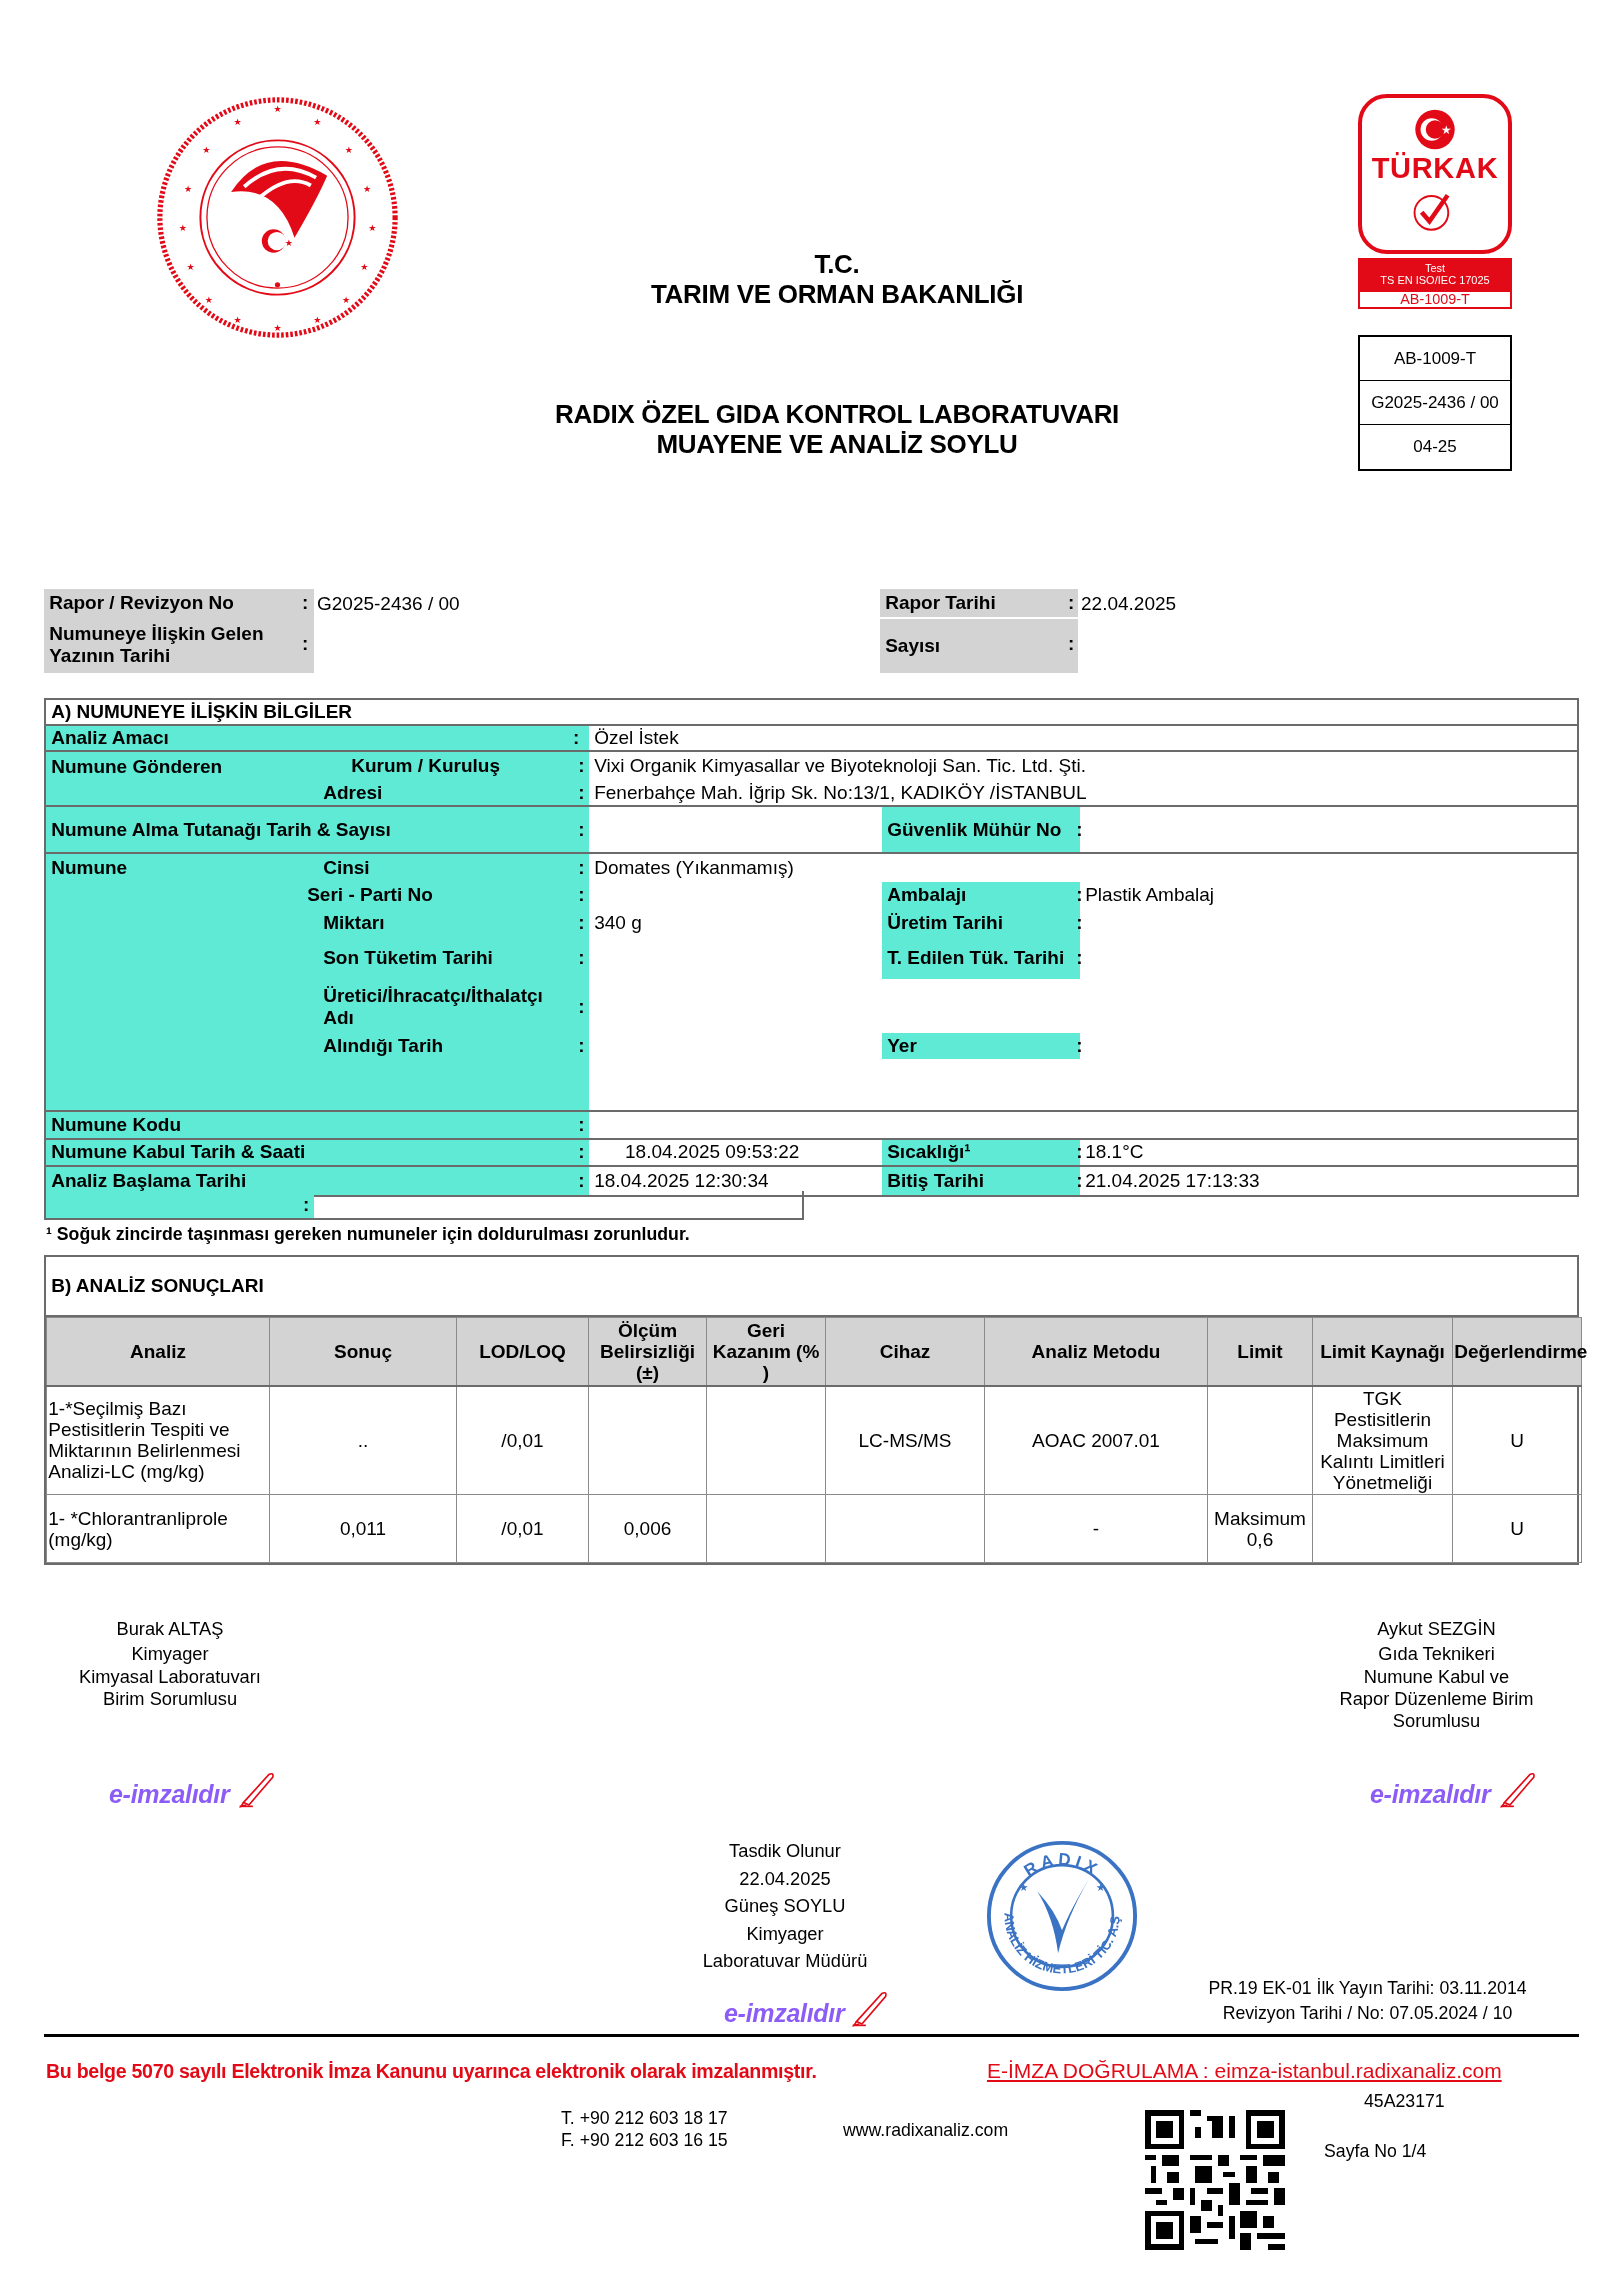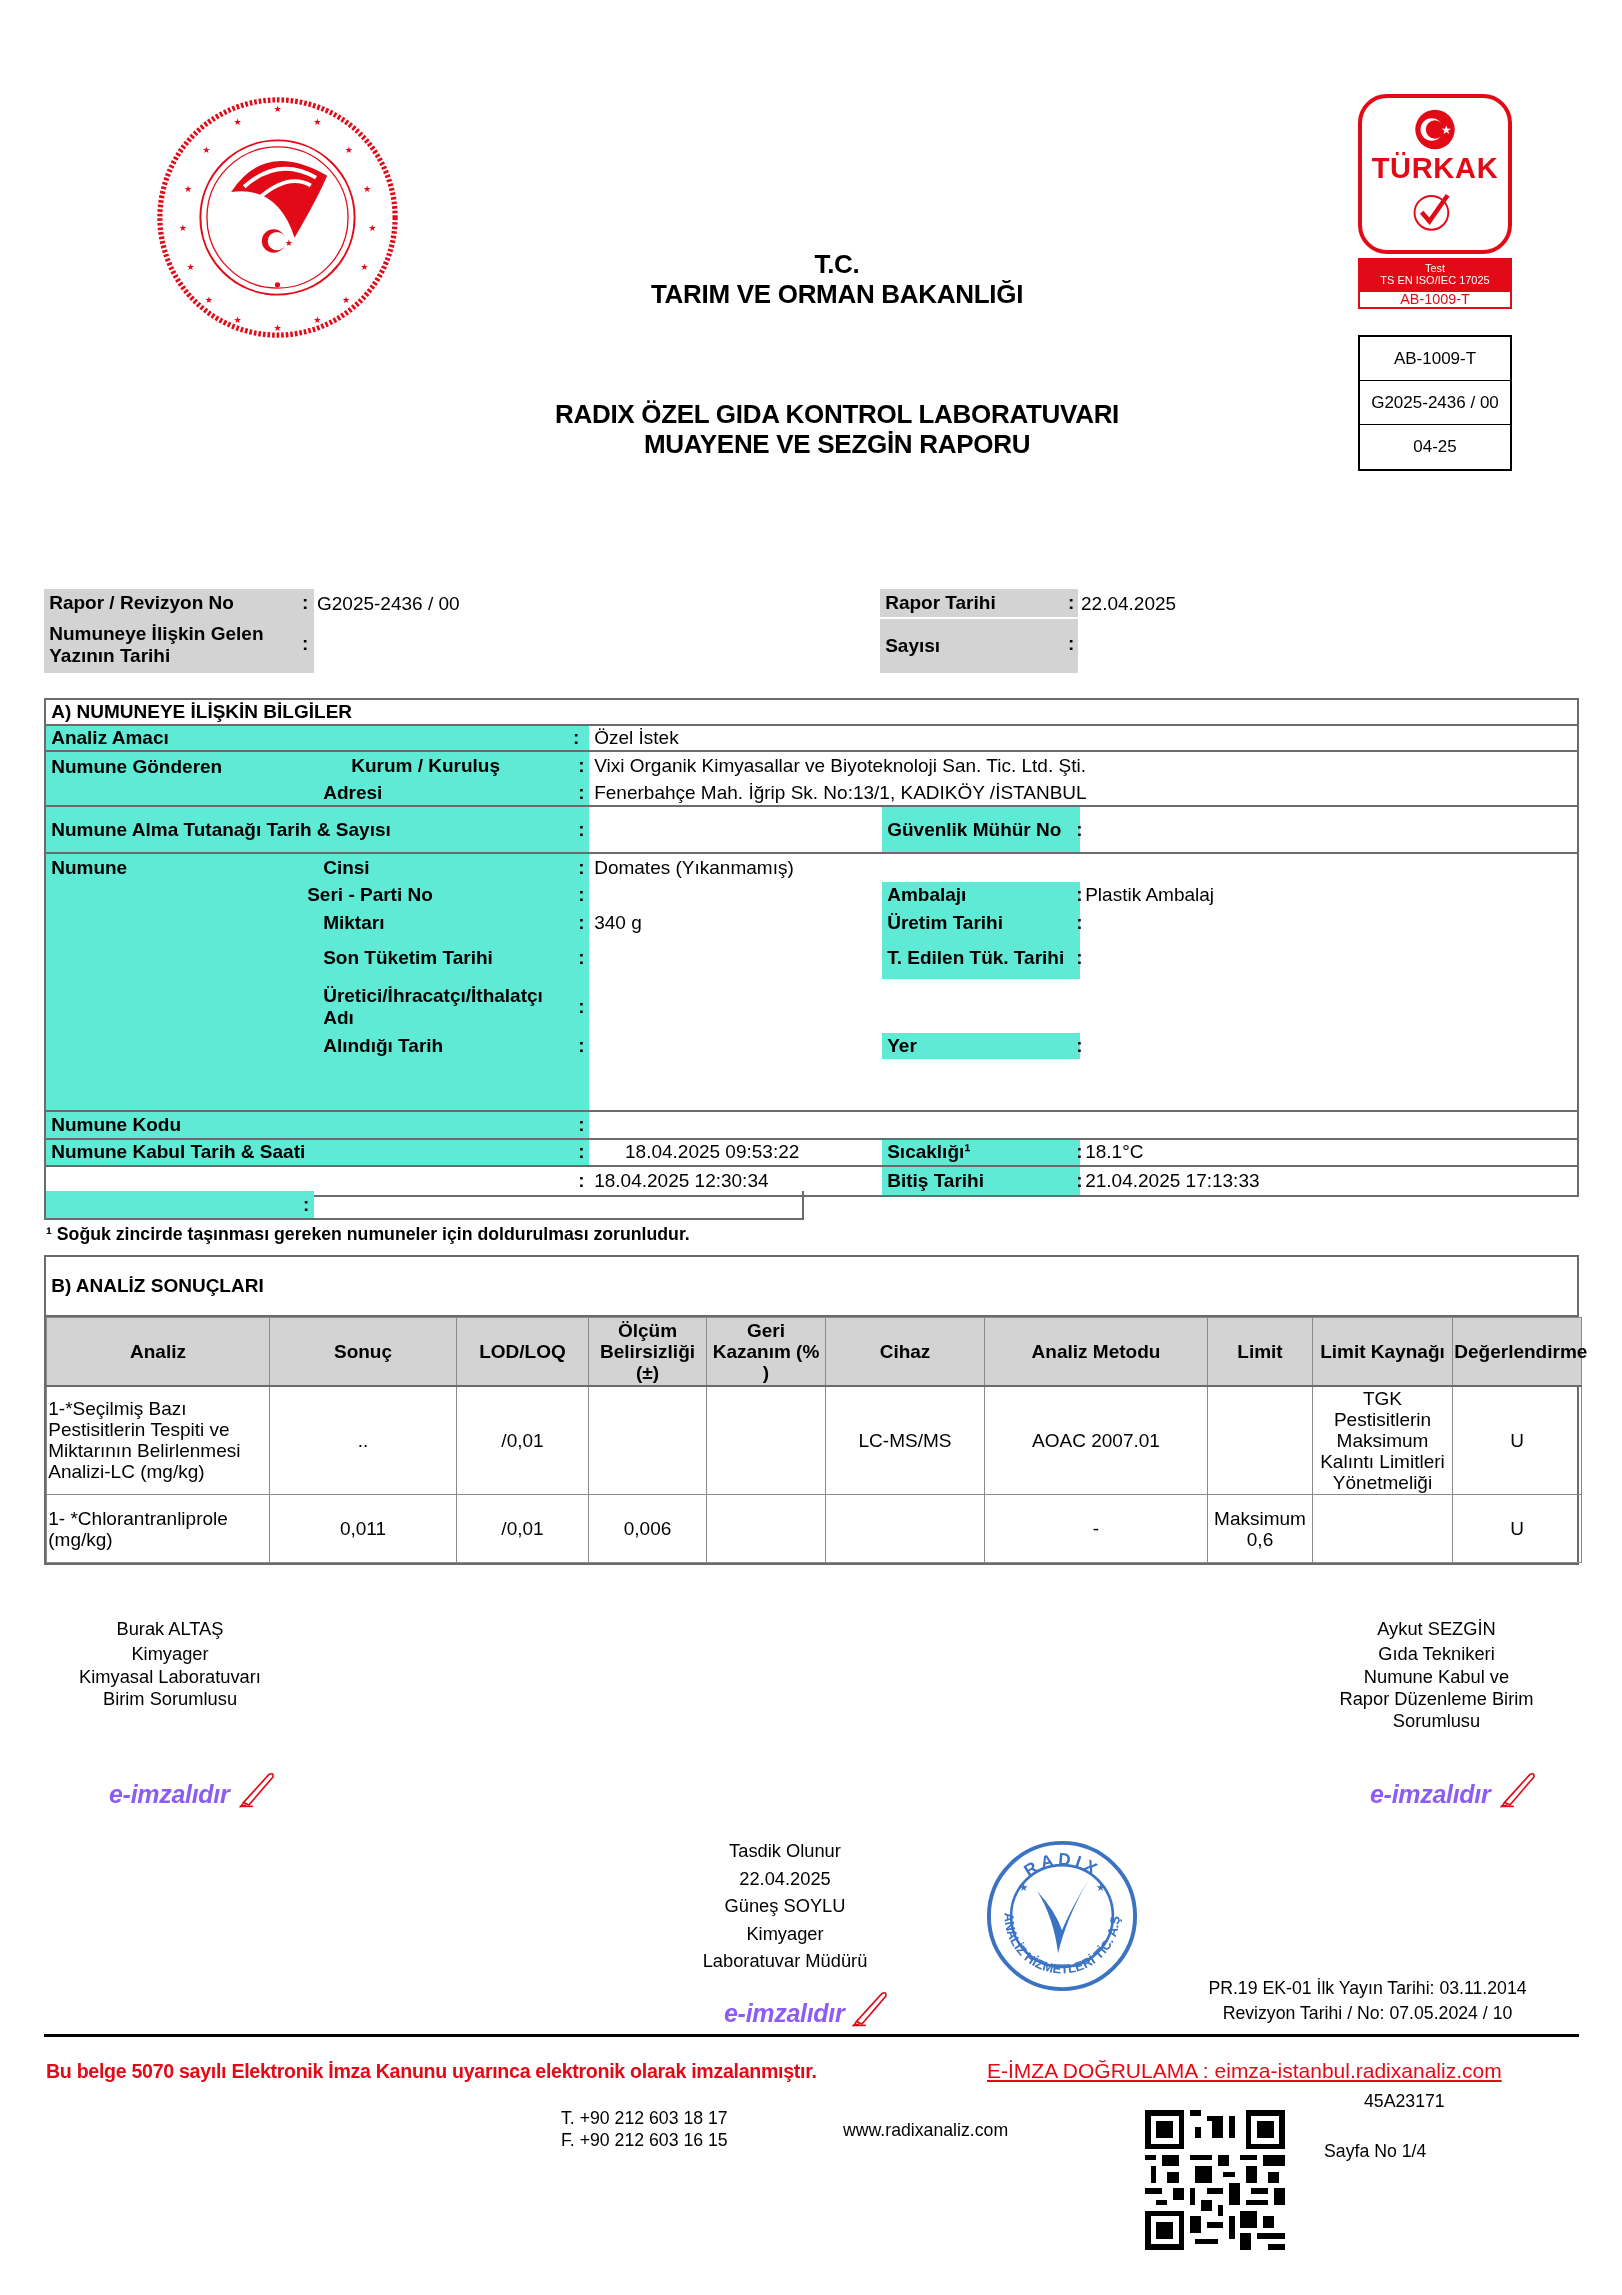--- a/index.html
+++ b/index.html
@@ -84,21 +84,21 @@
     <circle cx="189" cy="292" r="4" fill="#e30a17"></circle>
   </svg>
 </div>
 
 <div class="abs title-block" style="top:249px;">
   <div class="title-line">T.C.</div>
   <div class="title-line">TARIM VE ORMAN BAKANLIĞI</div>
 </div>
 <div class="abs title-block" style="top:399px;">
   <div class="title-line">RADIX ÖZEL GIDA KONTROL LABORATUVARI</div>
-  <div class="title-line">MUAYENE VE SEZGİN RAPORU</div>
+  <div class="title-line">MUAYENE VE ANALİZ SOYLU</div>
 </div>
 
 <div class="abs turkak-box">
   <svg class="abs" style="left:50px;top:10.5px;" width="46" height="41" viewBox="0 0 70 62">
     <circle cx="35" cy="31" r="30" fill="#e30a17"></circle>
     <circle cx="30" cy="31" r="17" fill="#fff"></circle>
     <circle cx="35" cy="31" r="14" fill="#e30a17"></circle>
     <text x="44" y="38" fill="#fff" font-size="18" font-family="Liberation Sans, sans-serif">★</text>
   </svg>
   <div class="turkak-text">TÜRKAK</div>
@@ -204,20 +204,21 @@
   </div>
   <div class="row" style="height:27.5px;">
     <div class="cell lab g" style="left:0;width:543px;">Numune Kabul Tarih &amp; Saati</div>
     <div class="cell lab" style="left:527px;">:</div>
     <div class="cell" style="left:543px;padding-left:36px;">18.04.2025 09:53:22</div>
     <div class="cell lab g" style="left:836px;width:198px;">Sıcaklığı¹</div>
     <div class="cell lab" style="left:1025px;">:</div>
     <div class="cell" style="left:1034px;">18.1°C</div>
   </div>
   <div class="row" style="height:27.5px;">
+    <div class="cell lab g" style="left:0;width:543px;">Analiz Başlama Tarihi</div>
     <div class="cell lab" style="left:527px;">:</div>
     <div class="cell" style="left:543px;">18.04.2025 12:30:34</div>
     <div class="cell lab g" style="left:836px;width:198px;">Bitiş Tarihi</div>
     <div class="cell lab" style="left:1025px;">:</div>
     <div class="cell" style="left:1034px;">21.04.2025 17:13:33</div>
   </div>
 </div>
 
 <div class="abs" style="left:44px;top:1191px;width:760px;height:29px;border:2px solid #6b6b6b;border-top:none;">
   <div class="abs g" style="left:0;top:0;width:268px;height:27px;"></div>

